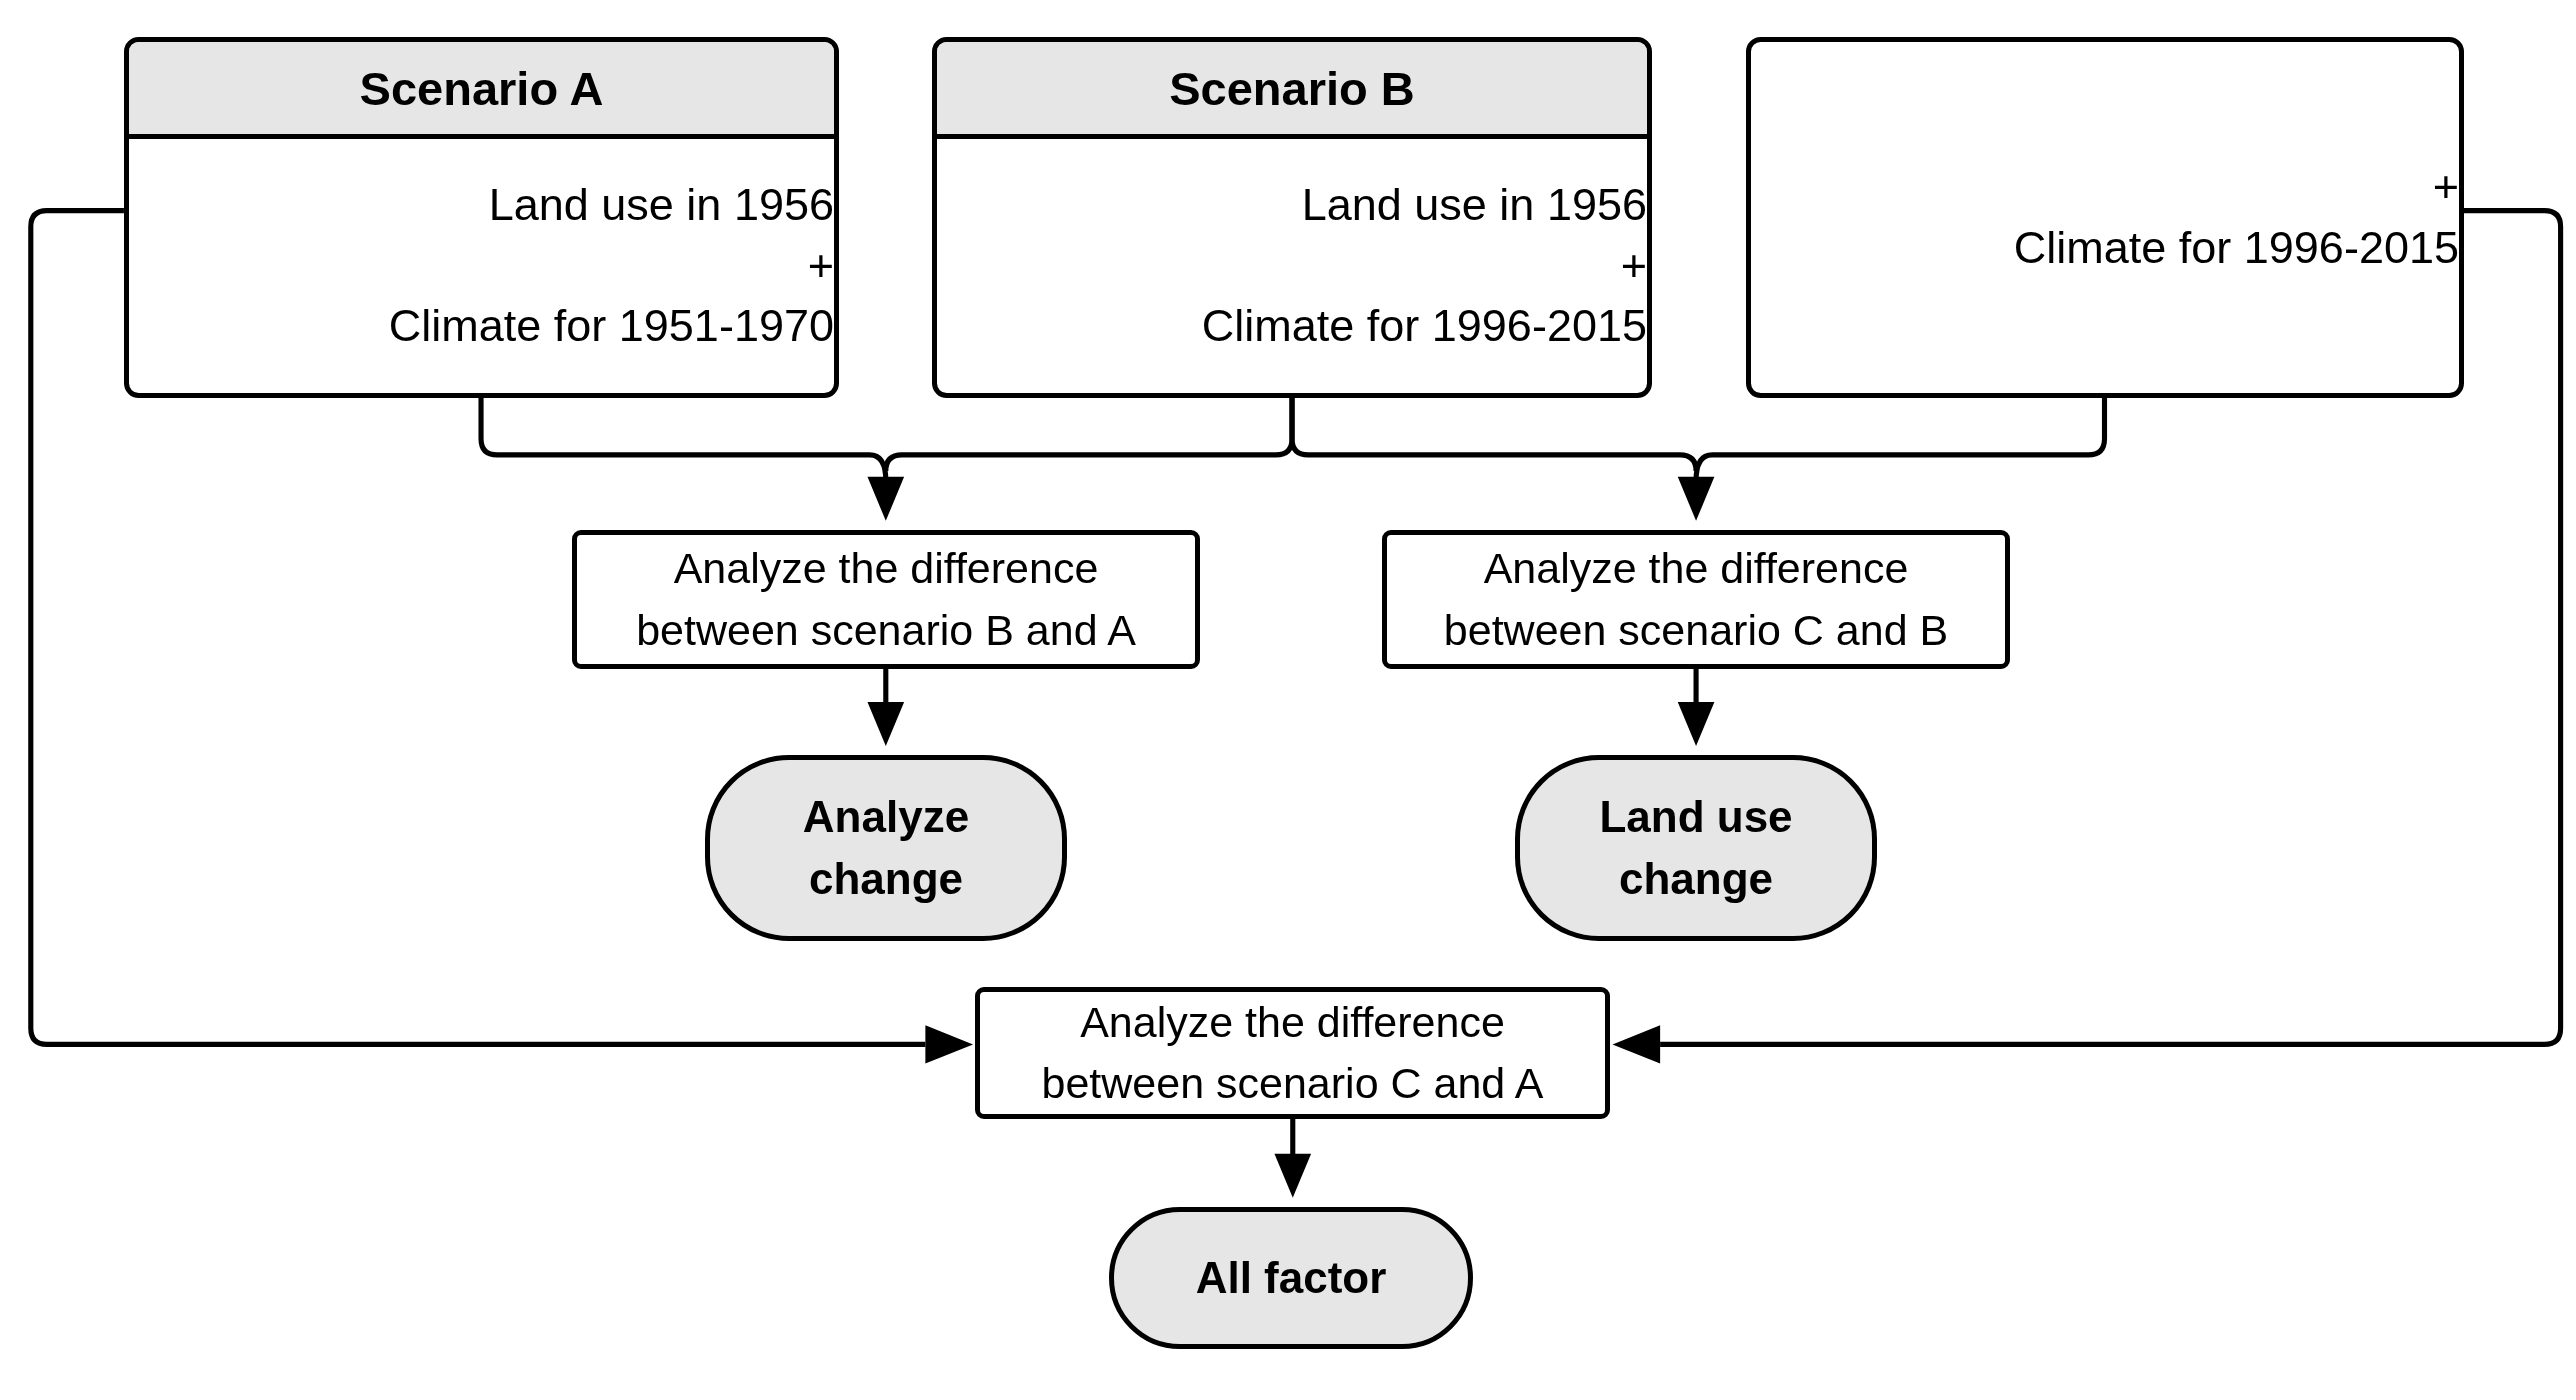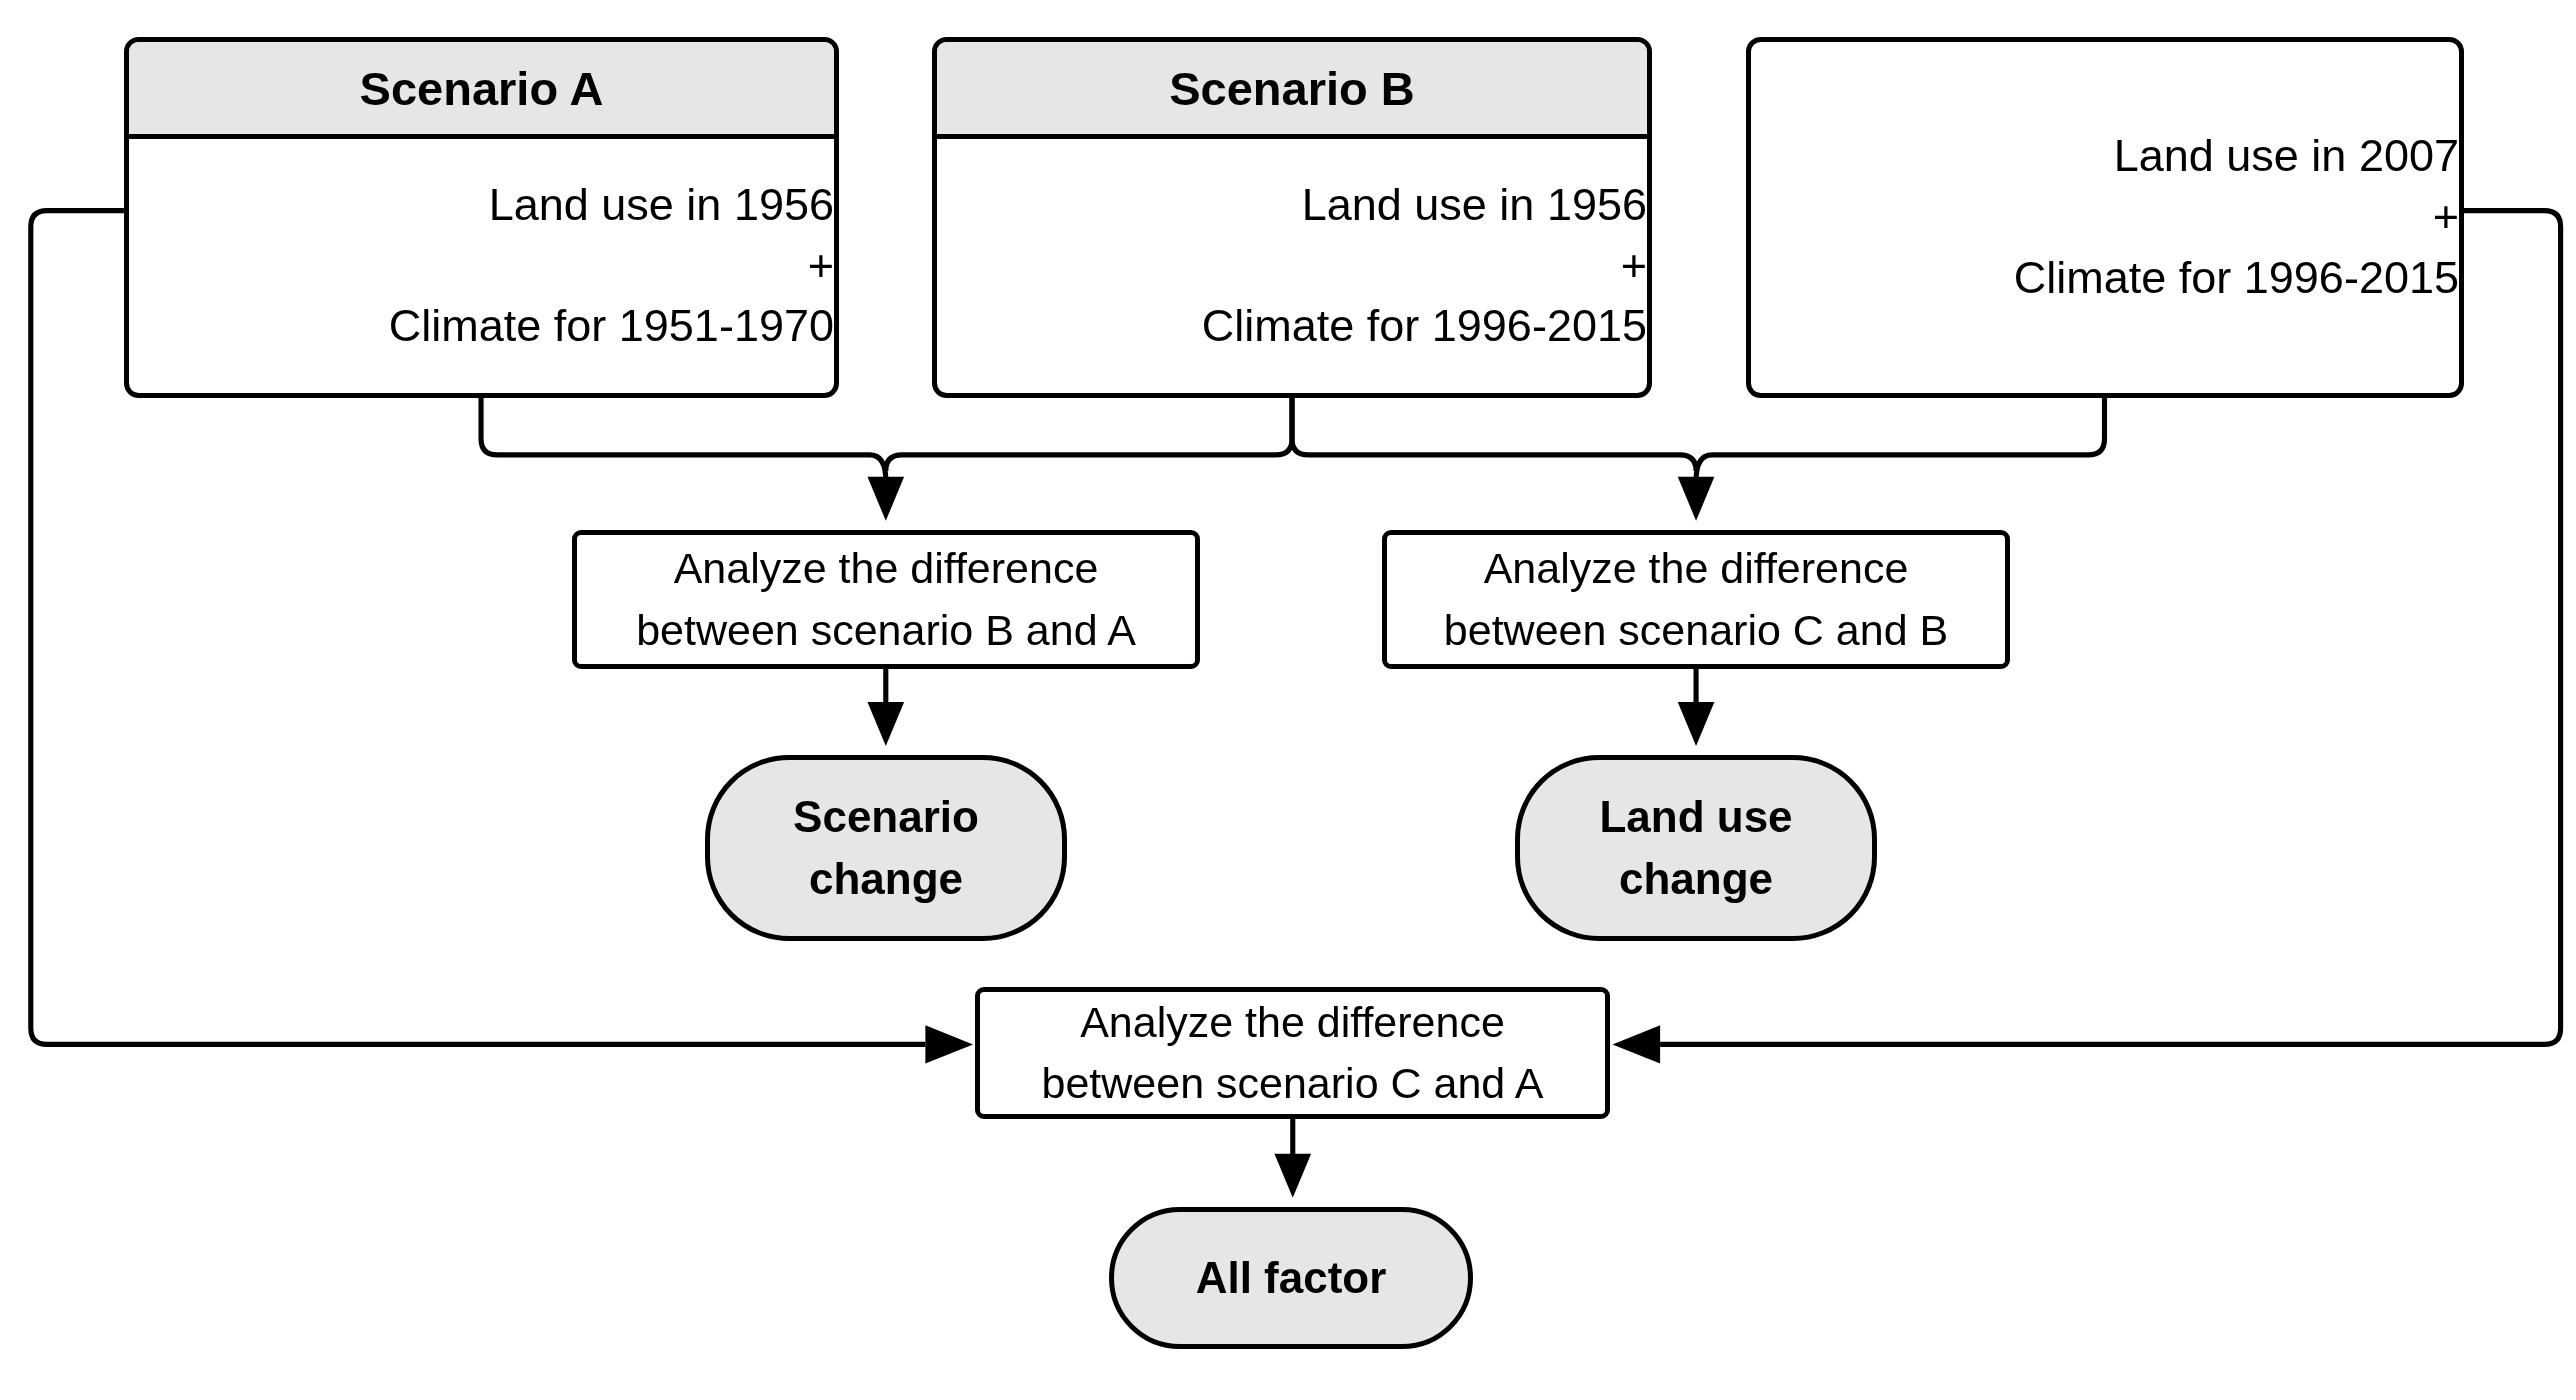--- a/index.html
+++ b/index.html
@@ -135,21 +135,20 @@
     <div class="scenario-header">Scenario B</div>
     <div class="scenario-body">
       <div>Land use in 1956</div>
       <div>+</div>
       <div>Climate for 1996-2015</div>
     </div>
   </div>
 
   <div class="node scenario scenario-c">
     <div class="scenario-body">
-      <div>Land use in 2007</div>
       <div>+</div>
       <div>Climate for 1996-2015</div>
     </div>
   </div>
 
   <div class="node analysis analysis-ba">
     <div>Analyze the difference</div>
     <div>between scenario B and A</div>
   </div>
 
@@ -157,21 +156,21 @@
     <div>Analyze the difference</div>
     <div>between scenario C and B</div>
   </div>
 
   <div class="node analysis analysis-ca">
     <div>Analyze the difference</div>
     <div>between scenario C and A</div>
   </div>
 
   <div class="node pill pill-climate">
-    <div>Scenario</div>
+    <div>Analyze</div>
     <div>change</div>
   </div>
 
   <div class="node pill pill-landuse">
     <div>Land use</div>
     <div>change</div>
   </div>
 
   <div class="node pill pill-allfactor">
     <div>All factor</div>

